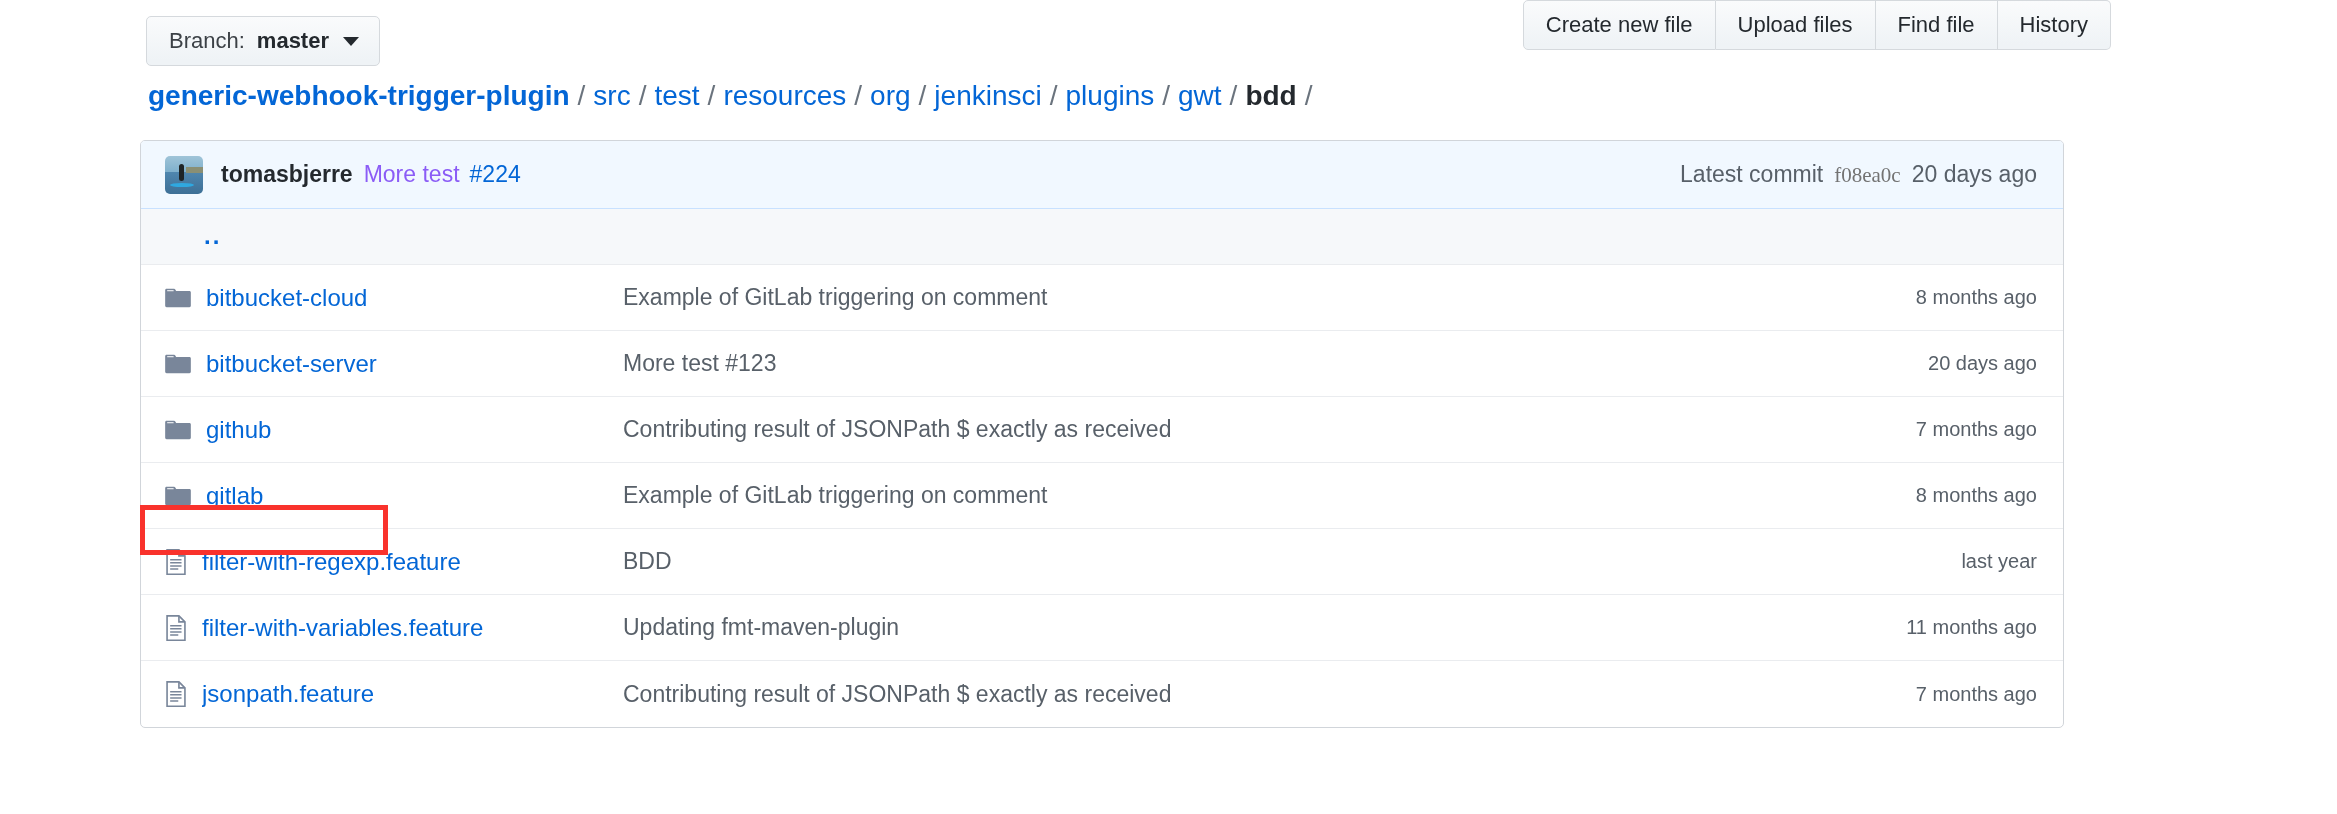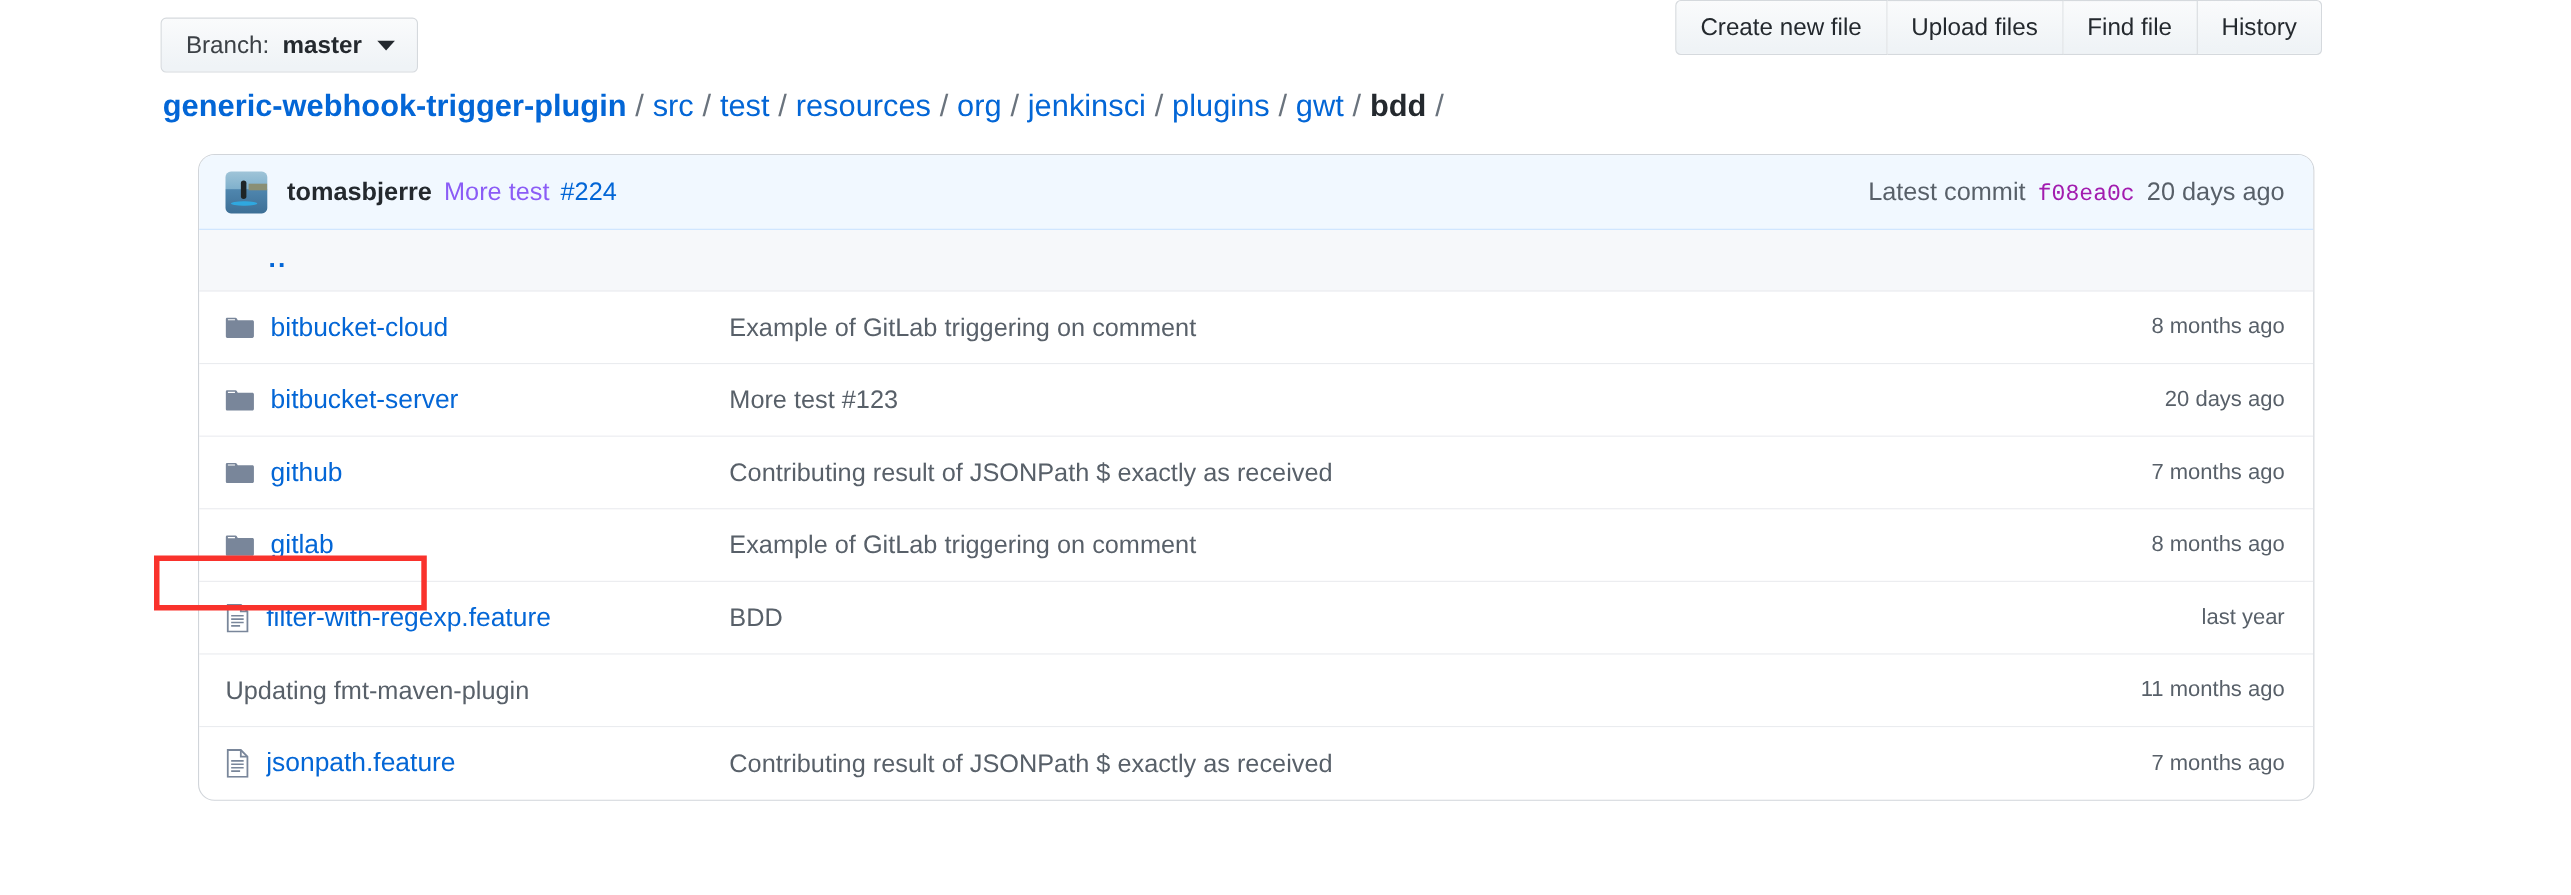--- a/index.html
+++ b/index.html
@@ -104,24 +104,23 @@
   .breadcrumb .crumb-current { font-weight: bold; color: #24292e; }
   .breadcrumb .sep { color: #6a737d; margin: 0 8px; font-weight: normal; }
 
   
   .file-box {
     position: absolute;
     left: 140px;
     top: 140px;
     width: 1924px;
     border: 1px solid #d1d5da;
-    border-radius: 15px;
+    border-radius: 5px;
     background: #fff;
     overflow: hidden;
-    margin-left: 40px;
   }
 
   .commit-bar {
     display: flex;
     align-items: center;
     background: #f1f8ff;
     border-bottom: 1px solid #c8e1ff;
     height: 68px;
     padding: 0 26px 0 24px;
   }
@@ -171,22 +170,22 @@
   .commit-right {
     margin-left: auto;
     font-size: 23px;
     color: #586069;
     display: flex;
     align-items: baseline;
     gap: 11px;
     white-space: nowrap;
   }
   .commit-sha {
-    font-family: Liberation Mono, monospace;
-    color: #a21caf;
+    font-family: Liberation Serif, serif;
+    color: #737373;
     font-size: 21px;
     cursor: pointer;
   }
 
   .up-row {
     background: #f6f8fa;
     border-bottom: 1px solid #eaecef;
     height: 56px;
     display: flex;
     align-items: center;
@@ -360,31 +359,39 @@
         <path fill="none" stroke="#79869a" stroke-width="1" d="M7.8 0.6v3.6h3.6"></path>
         <path stroke="#79869a" stroke-width="0.9" d="M2.4 6.6h7M2.4 8.5h7M2.4 10.4h7M2.4 12.3h5"></path>
       </svg>
       <a class="f-link">filter-with-regexp.feature</a>
     </div>
     <div class="f-msg-cell">BDD</div>
     <div class="f-age-cell">last year</div>
   </div>
 
   <div class="f-row">
-    <div class="f-msg-cell">Updating fmt-maven-plugin</div>
-    <div class="f-age-cell">11 months ago</div>
-  </div>
-
-  <div class="f-row">
     <div class="f-name-cell">
       <svg class="icn" width="22" height="26" viewBox="0 0 12 16">
         <path fill="none" stroke="#79869a" stroke-width="1" d="M0.5 0.5h7.3L11.5 4.2v11.3H0.5z"></path>
         <path fill="none" stroke="#79869a" stroke-width="1" d="M7.8 0.6v3.6h3.6"></path>
         <path stroke="#79869a" stroke-width="0.9" d="M2.4 6.6h7M2.4 8.5h7M2.4 10.4h7M2.4 12.3h5"></path>
       </svg>
+      <a class="f-link">filter-with-variables.feature</a>
+    </div>
+    <div class="f-msg-cell">Updating fmt-maven-plugin</div>
+    <div class="f-age-cell">11 months ago</div>
+  </div>
+
+  <div class="f-row">
+    <div class="f-name-cell">
+      <svg class="icn" width="22" height="26" viewBox="0 0 12 16">
+        <path fill="none" stroke="#79869a" stroke-width="1" d="M0.5 0.5h7.3L11.5 4.2v11.3H0.5z"></path>
+        <path fill="none" stroke="#79869a" stroke-width="1" d="M7.8 0.6v3.6h3.6"></path>
+        <path stroke="#79869a" stroke-width="0.9" d="M2.4 6.6h7M2.4 8.5h7M2.4 10.4h7M2.4 12.3h5"></path>
+      </svg>
       <a class="f-link">jsonpath.feature</a>
     </div>
     <div class="f-msg-cell">Contributing result of JSONPath $ exactly as received</div>
     <div class="f-age-cell">7 months ago</div>
   </div>
 
 </div>
 
 <div class="annot-box"></div>
 

